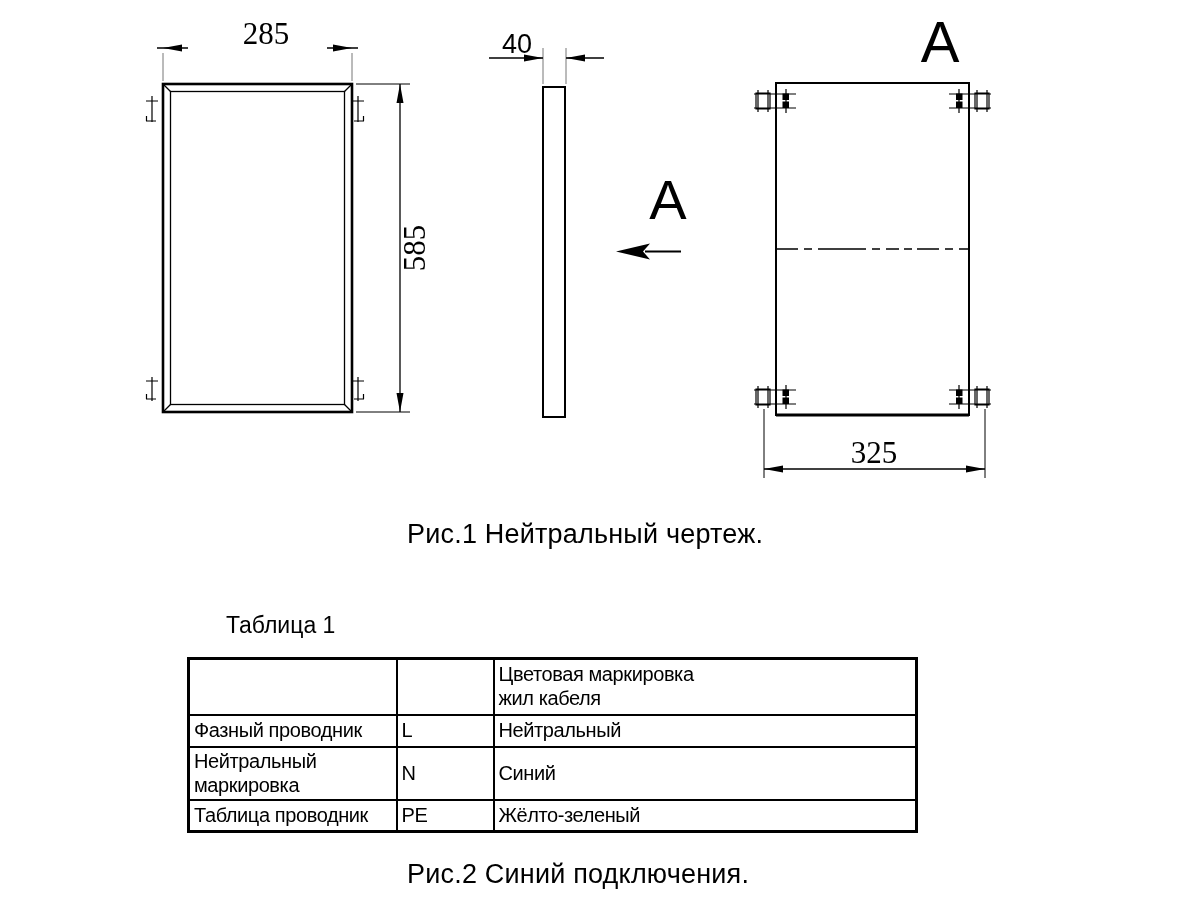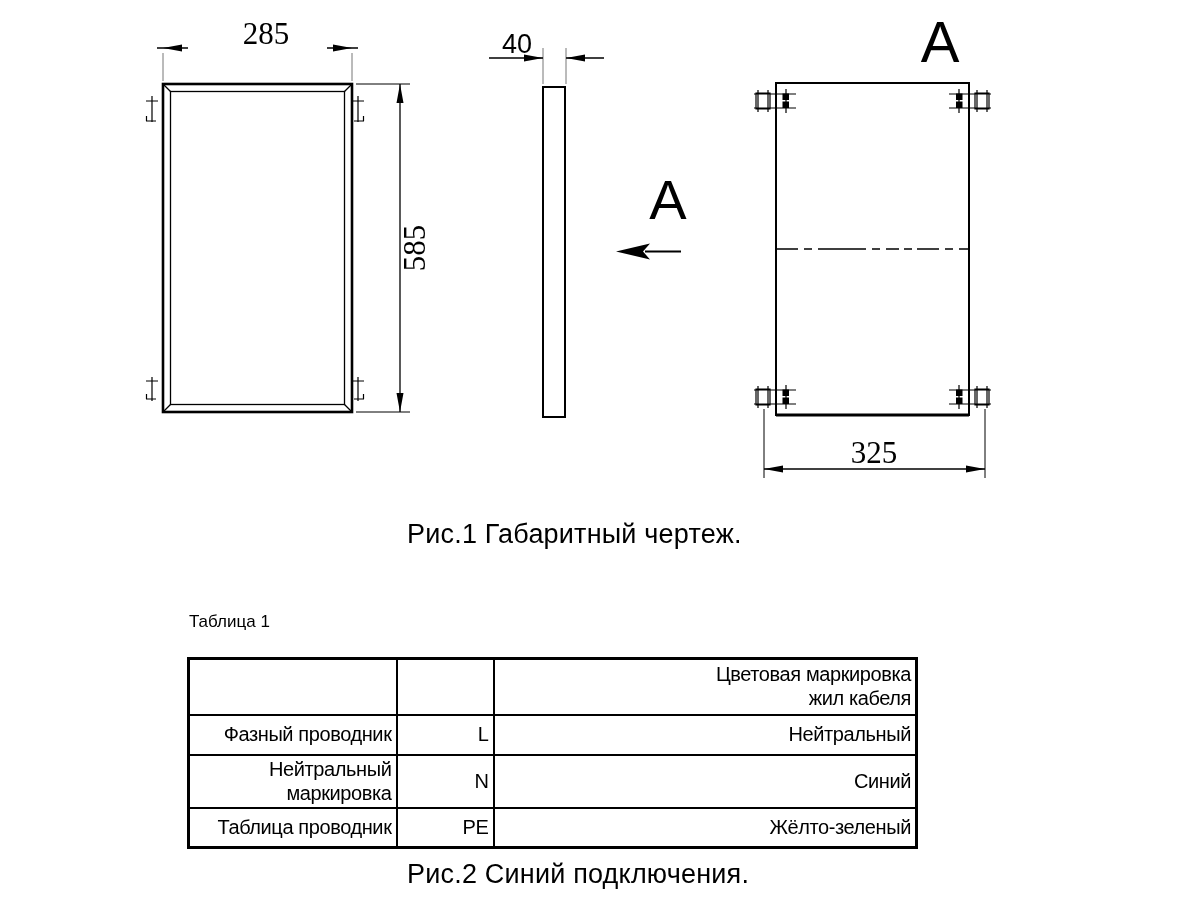--- a/index.html
+++ b/index.html
@@ -10,33 +10,33 @@
   .abs{position:absolute;}
   svg{display:block;}
   svg text{fill:#000;}
   .dim-serif{font-family:"Liberation Serif", serif;font-size:31px;}
   .dim-sans{font-family:"Liberation Sans", sans-serif;font-size:27px;}
   .view-letter{font-family:"Liberation Sans", sans-serif;font-size:56px;}
   .view-letter-lg{font-family:"Liberation Sans", sans-serif;font-size:58px;}
   .caption{
     font-size:27px;letter-spacing:0.2px;white-space:nowrap;
   }
-  .table-label{font-size:17px;white-space:nowrap;}
+  .table-label{font-size:23px;white-space:nowrap;margin-left:37px;}
   table.t1{
     border-collapse:collapse;table-layout:fixed;width:728px;
     border:3px solid #000;
   }
   table.t1 td, table.t1 th{
-    border:2px solid #000;text-align:right;vertical-align:middle;
+    border:2px solid #000;text-align:left;vertical-align:middle;
     font-size:20px;font-weight:normal;letter-spacing:-0.4px;line-height:1.2;
     padding:1px 4px 2px 4px;overflow:hidden;
   }
   th.hdr3{white-space:pre-line;}
   tr.hdr-row{height:56px;}
-  tr.data-row{height:40px;}
+  tr.data-row{height:32px;}
 </style>
 </head>
 <body>
 
 <svg class="abs" style="left:0;top:0" width="1200" height="505" viewBox="0 0 1200 505">
 
   <g>
     <rect x="163" y="84" width="189" height="328" fill="#fff" stroke="#000" stroke-width="2.6"></rect>
     <rect x="170.5" y="91.5" width="174" height="313" fill="none" stroke="#000" stroke-width="1.3"></rect>
     <path d="M163 84 L171 92 M352 84 L344 92 M163 412 L171 404 M352 412 L344 404" stroke="#000" stroke-width="1.3" fill="none"></path>
@@ -105,21 +105,21 @@
   </g>
 
   <g>
     <path d="M764 409 V478 M985 409 V478" stroke="#000" stroke-width="1" fill="none"></path>
     <path d="M764 469 H985" stroke="#000" stroke-width="1.3" fill="none"></path>
     <path d="M764 469 L783 465.5 L783 472.5 Z M985 469 L966 465.5 L966 472.5 Z" fill="#000" stroke="none"></path>
     <text x="874" y="463" text-anchor="middle" class="dim-serif">325</text>
   </g>
 </svg>
 
-<div class="abs caption" style="left:407px;top:519px">Рис.1 Габаритный чертеж.</div>
+<div class="abs caption" style="left:407px;top:519px">Рис.1 Нейтральный чертеж.</div>
 
 <div class="abs table-label" style="left:189px;top:612px">Таблица 1</div>
 
 <table class="t1 abs" style="left:187px;top:657px">
   <colgroup>
     <col style="width:208px">
       <col style="width:97px">
       <col style="width:423px">
   </colgroup>
   <tbody>

